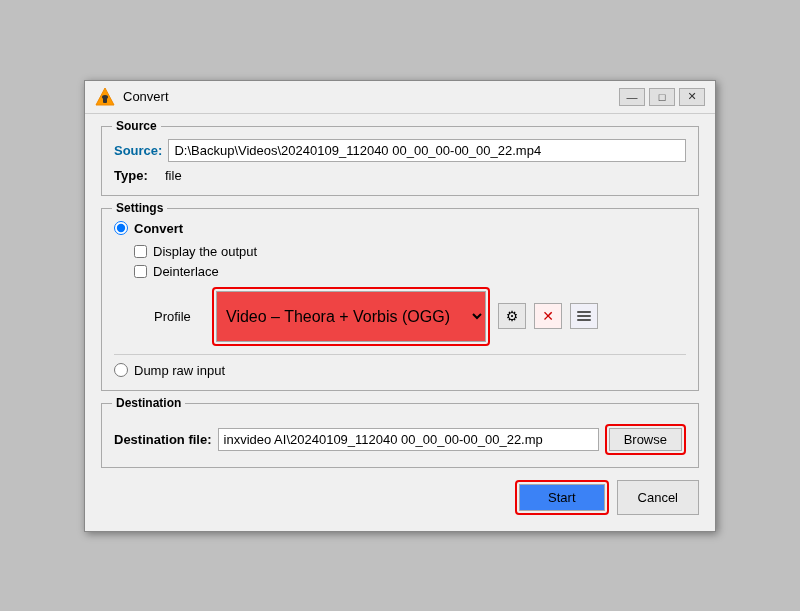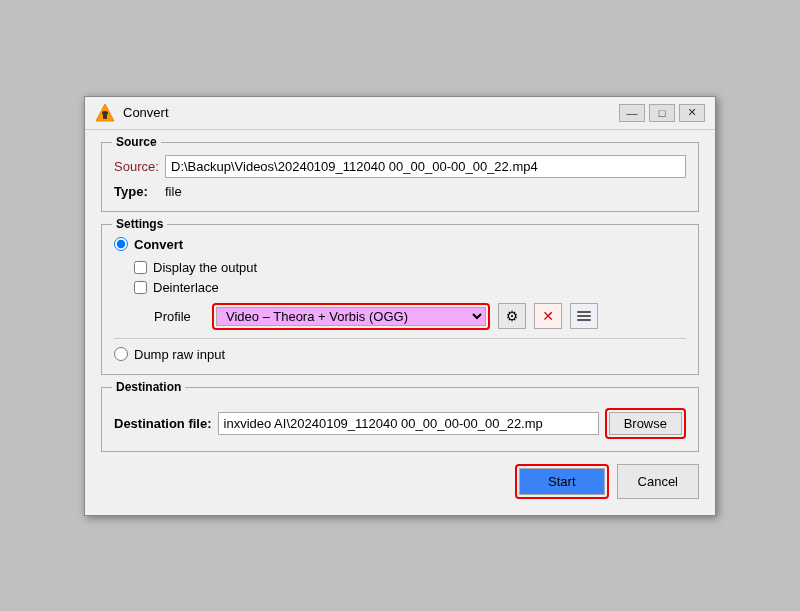--- a/index.html
+++ b/index.html
@@ -95,23 +95,23 @@
     }
 
     .source-row {
       display: flex;
       align-items: center;
       margin-top: 6px;
       gap: 6px;
     }
 
     .source-label {
-      font-weight: normal;
+      font-weight: bold;
       min-width: 45px;
-      color: #7f1d1d;
+      color: #0369a1;
     }
 
     .source-input {
       flex: 1;
       border: 1px solid #aaa;
       background: white;
       padding: 3px 5px;
       font-size: 13px;
       font-family: inherit;
       color: #000;
@@ -194,23 +194,23 @@
 
     .profile-dropdown-wrapper {
       border: 2px solid #e00;
       border-radius: 4px;
       padding: 2px;
     }
 
     .profile-select {
       width: 270px;
       border: 1px solid #aaa;
-      background: #f0abfc;
-      padding: 0 5px;
-      font-size: 13px;
+      background: #ef4444;
+      padding: 15px 5px;
+      font-size: 16px;
       font-family: inherit;
       cursor: pointer;
       color: #000;
     }
 
     .profile-btn {
       width: 28px;
       height: 26px;
       background: #e8e8e8;
       border: 1px solid #aaa;

